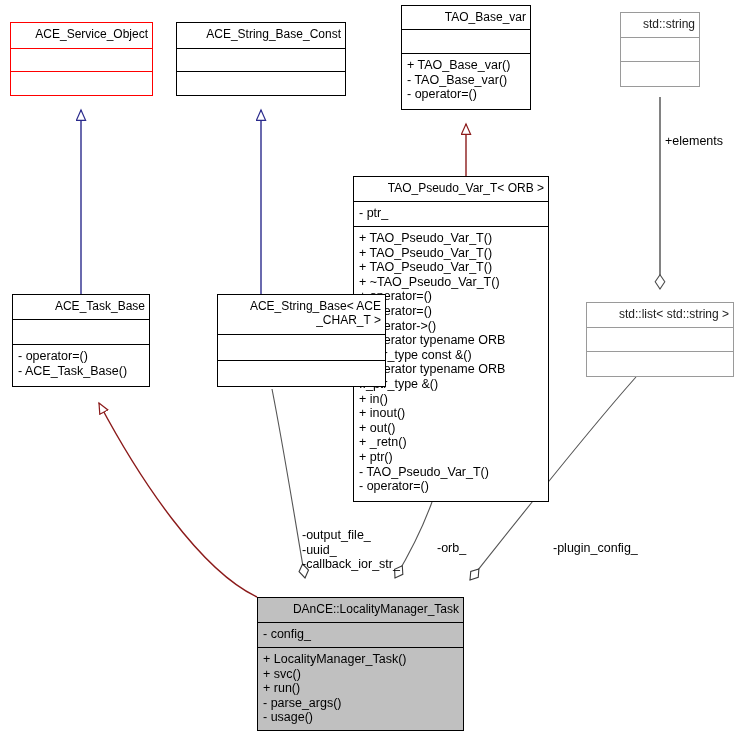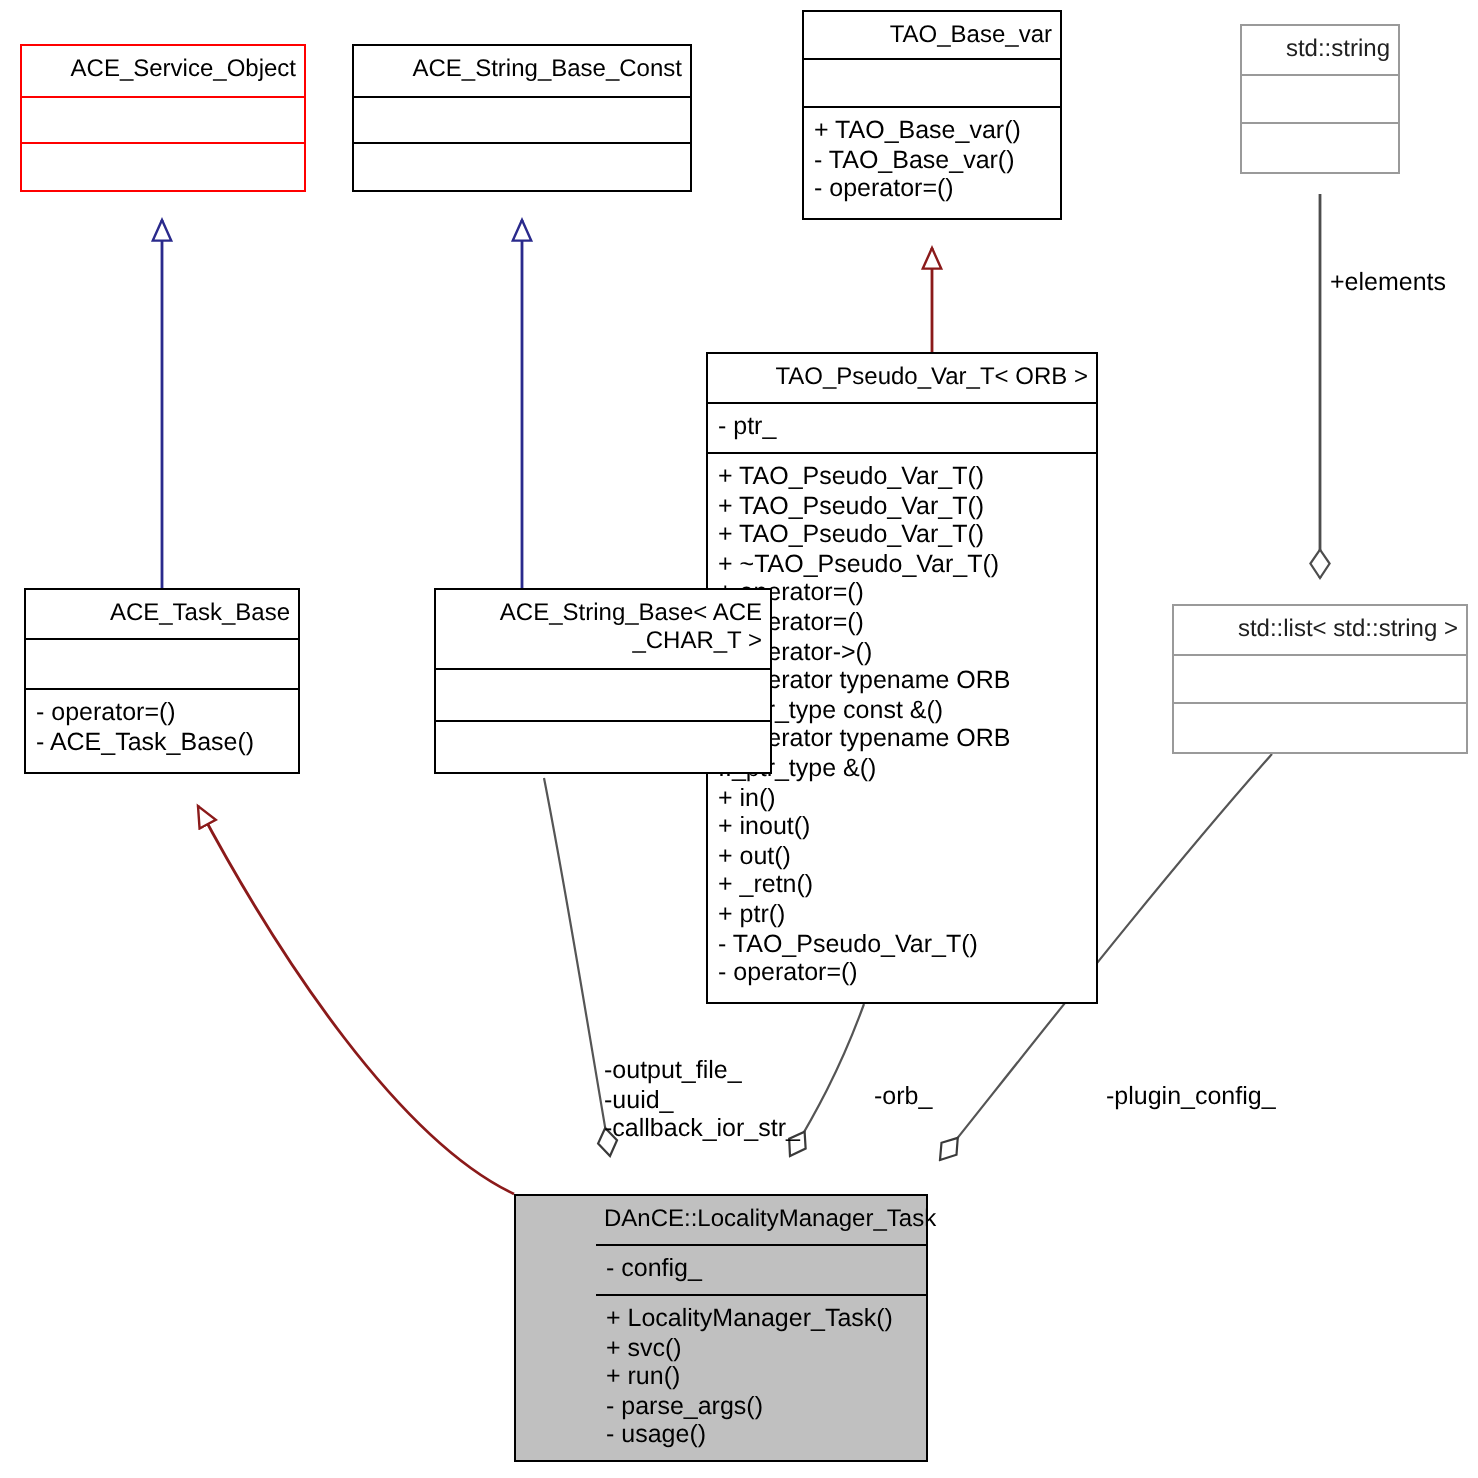--- a/index.html
+++ b/index.html
@@ -206,21 +206,21 @@
     <div class="compartment cls-empty" style="height:26px;"></div>
     <div class="compartment cls-empty" style="height:25px;"></div>
   </div>
 
   <div class="uml-class gray-outline" style="left:586px; top:302px; width:148px; height:75px;">
     <div class="compartment cls-title" style="height:25px;">std::list&lt; std::string &gt;</div>
     <div class="compartment cls-empty" style="height:24px;"></div>
     <div class="compartment cls-empty" style="height:24px;"></div>
   </div>
 
-  <div class="uml-class highlight-node" style="left:257px; top:597px; width:207px; height:134px;padding-left:40px;">
+  <div class="uml-class highlight-node" style="left:257px; top:597px; width:207px; height:134px;">
     <div class="compartment cls-title highlight-node" style="height:25px;">DAnCE::LocalityManager_Task</div>
     <div class="compartment cls-members highlight-node" style="height:25px;">- config_</div>
     <div class="compartment cls-members highlight-node" style="height:82px;">+ LocalityManager_Task()
 + svc()
 + run()
 - parse_args()
 - usage()</div>
   </div>
 
   <div class="edge-label lbl-left" style="left:665px; top:134px;">+elements</div>

